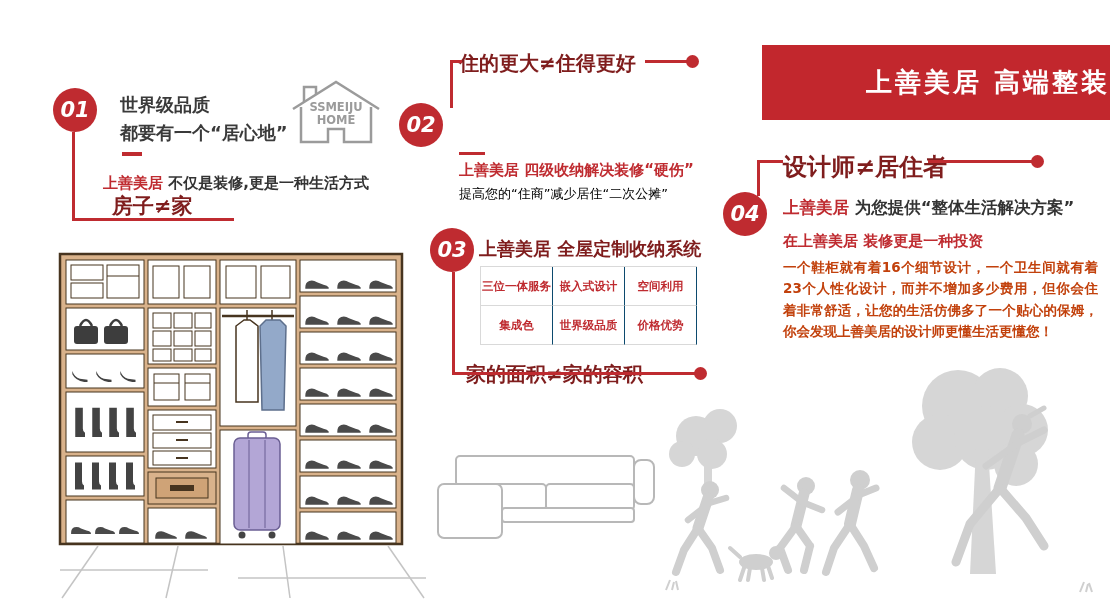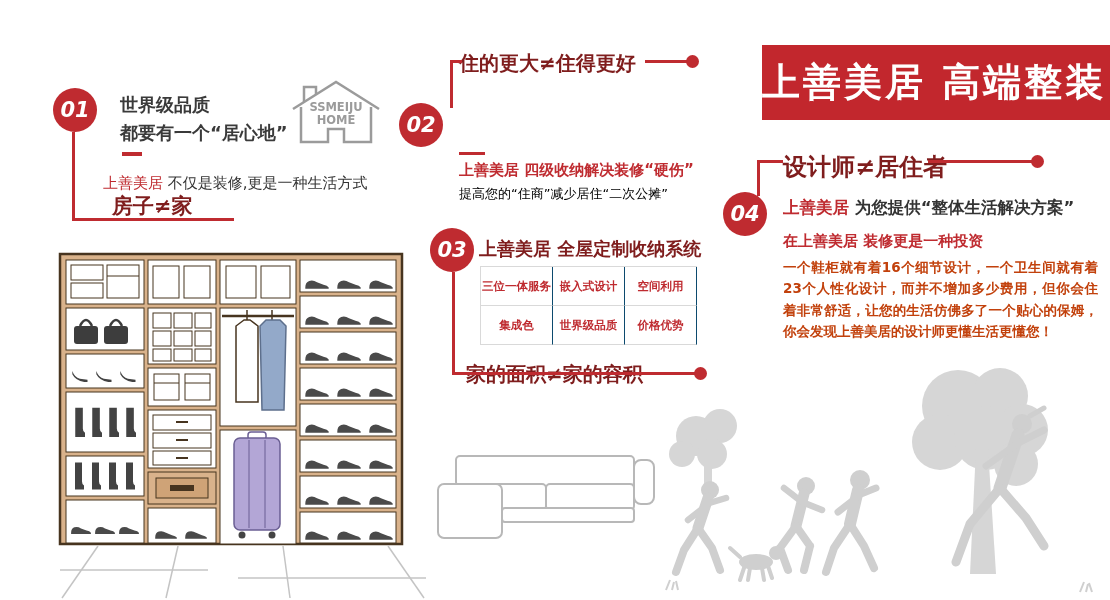--- a/index.html
+++ b/index.html
@@ -7,22 +7,22 @@
   body{font-family:"DejaVu Sans","Liberation Sans",sans-serif;background:#fff;overflow:hidden}
   .canvas{position:relative;width:1110px;height:600px;background:#fff;overflow:hidden}
   .abs{position:absolute}
   .circle{width:44px;height:44px;border-radius:50%;background:var(--red,#bf2b30);color:#fff;
           display:flex;align-items:center;justify-content:center;font-weight:bold;font-style:italic;font-size:21px}
   .rline{background:var(--red,#bf2b30)}
   .rdot{width:13px;height:13px;border-radius:50%;background:var(--red,#bf2b30)}
   .red{color:var(--red,#bf2b30)}
   .dark{color:#333}
   .b{font-weight:bold}
-  .banner{background:var(--banner,#c2272d);color:#fff;display:flex;align-items:center;justify-content:flex-start;
-          font-size:38px;font-weight:bold;letter-spacing:3px}
+  .banner{background:var(--banner,#c2272d);color:#fff;display:flex;align-items:center;justify-content:flex-end;
+          font-size:26px;font-weight:bold;letter-spacing:3px}
   .headline{font-weight:bold;color:#7f1d1d}
   .bodytext{color:#3a3a3a;font-weight:600}
   .tbl{display:grid;grid-template-columns:repeat(3,72px);border-top:1px solid #d9d9d9;border-left:1px solid #d9d9d9}
   .cell{border-right:1px solid #0c4a6e;border-bottom:1px solid #d9d9d9;height:39px;display:flex;
         align-items:center;justify-content:center;font-size:11.5px;font-weight:bold;color:var(--red,#bf2b30)}
 </style>
 </head>
 <body>
 
 <div class="canvas">
@@ -45,21 +45,21 @@
   <div class="abs" style="left:289px;top:78px">
     <svg width="94" height="70" viewBox="0 0 94 70">
       <path d="M15 24 V9 H27 V16" fill="none" stroke="#9b9b9b" stroke-width="2.5"></path>
       <path d="M4 31 L47 4 L90 31" fill="none" stroke="#9b9b9b" stroke-width="2.5"></path>
       <path d="M12 29 V64 H39 V51 H55 V64 H82 V29" fill="none" stroke="#9b9b9b" stroke-width="2.5"></path>
       <text x="47" y="33" text-anchor="middle" font-size="11.5" font-weight="bold" fill="#9b9b9b">SSMEIJU</text>
       <text x="47" y="46" text-anchor="middle" font-size="11.5" font-weight="bold" fill="#9b9b9b">HOME</text>
     </svg>
   </div>
 
-  <div class="abs" style="left:103px;top:174px;font-size:15px;font-weight:normal">
+  <div class="abs" style="left:103px;top:174px;font-size:15px;font-weight:bold">
     <span class="red">上善美居</span>
     <span class="dark">不仅是装修,更是一种生活方式</span>
   </div>
 
   <div class="abs rline" style="left:72px;top:132px;width:3px;height:88px"></div>
   <div class="abs rline" style="left:72px;top:218px;width:162px;height:3px"></div>
   <div class="abs headline" style="left:112px;top:192px;font-size:21px">房子≠家</div>
 
   <div class="abs headline" style="left:459px;top:50px;font-size:20px">住的更大≠住得更好</div>
   <div class="abs rline" style="left:450px;top:60px;width:12px;height:3px"></div>

